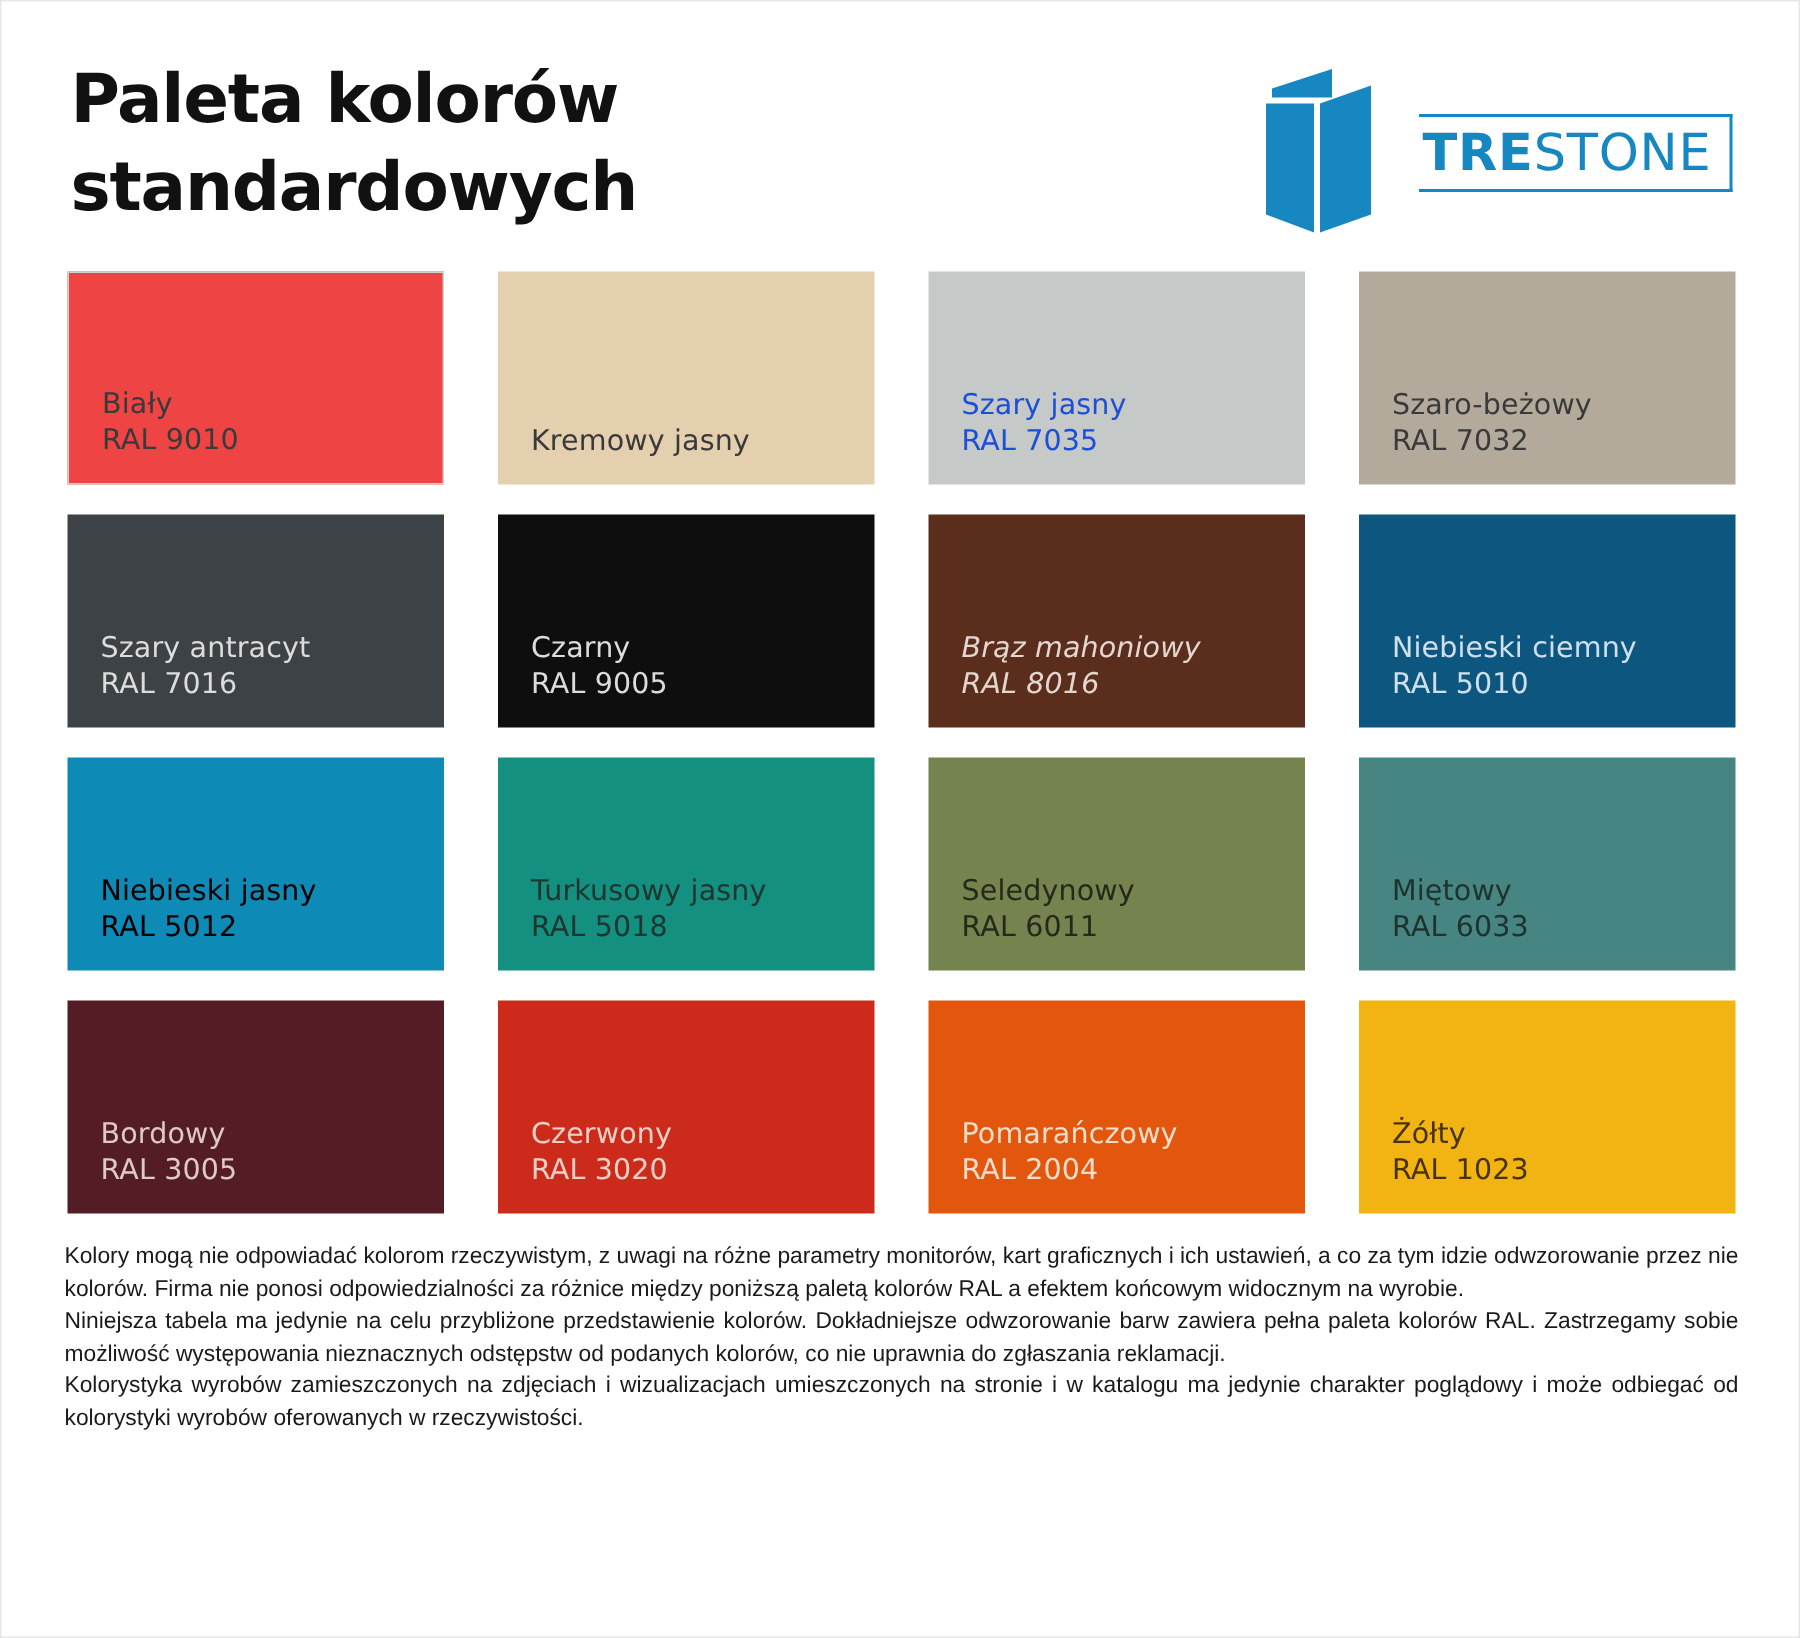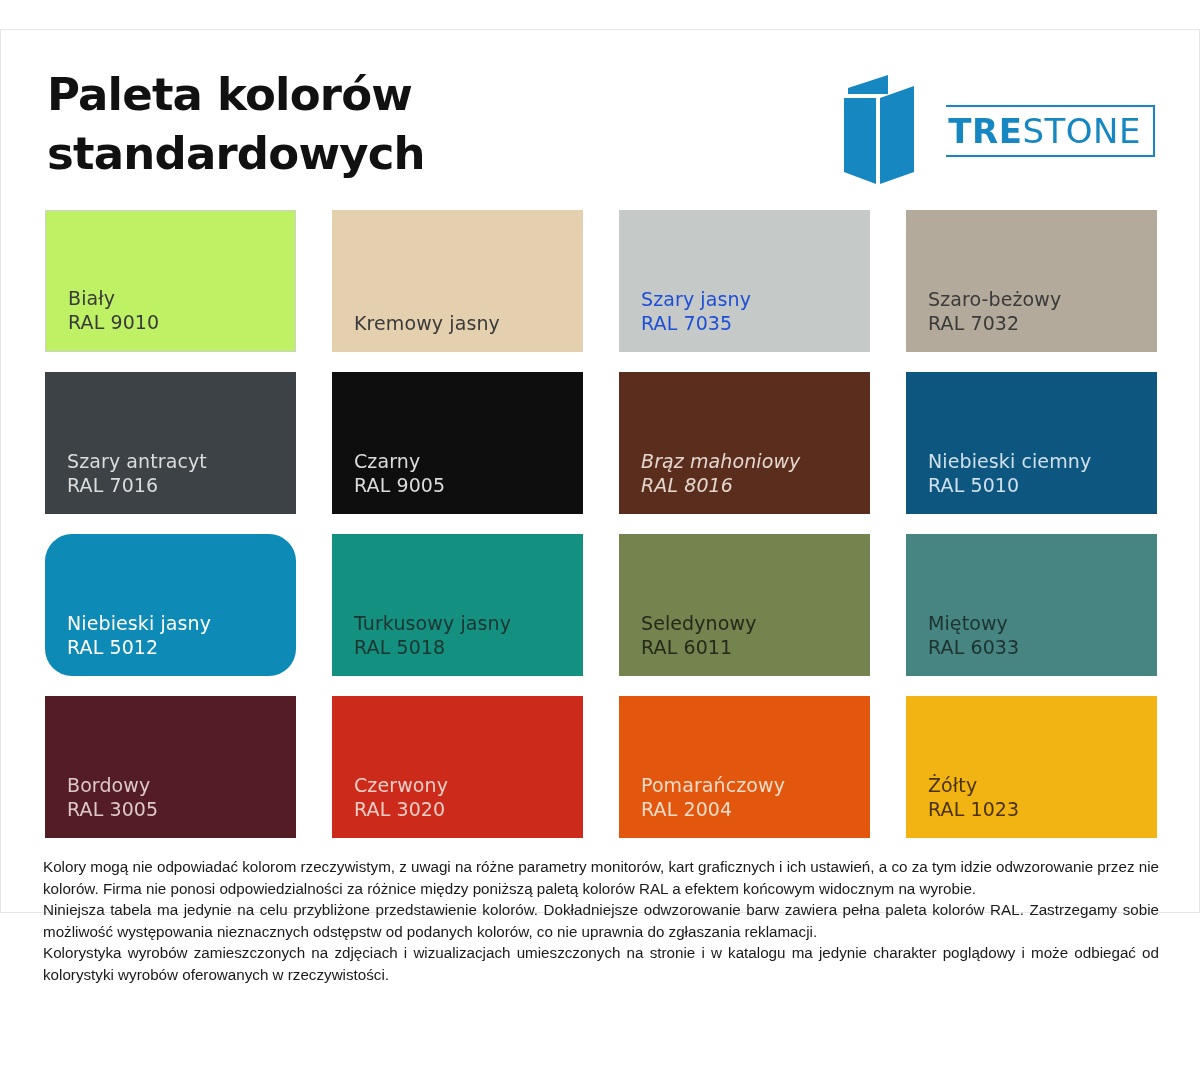--- a/index.html
+++ b/index.html
@@ -12,25 +12,24 @@
     width: 1200px;
     height: 1092px;
     font-family: "Liberation Sans", sans-serif;
     color: #1a1a1a;
     overflow: hidden;
   }
   .page {
     position: relative;
     box-sizing: border-box;
     width: 1200px;
-    height: 884px;
+    height: 1092px;
     background: #ffffff;
     border: 1px solid #e6e6e6;
     padding: 0;
-    margin-top: 29px;
   }
 
   
   .header {
     position: relative;
     height: 180px;
     padding: 0 40px;
     box-sizing: border-box;
   }
   .page-title {
@@ -159,21 +158,21 @@
         <polygon points="34,26 38,26 38,112 34,112" fill="#ffffff"></polygon>
       </svg>
       <div class="logo-wordmark">
         <span class="logo-wordmark-edge"></span>
         <div class="logo-text"><span class="tre">TRE</span><span class="stone">STONE</span></div>
       </div>
     </div>
   </div>
 
   <div class="grid" id="grid">
-      <div class="swatch" style="background: #bef264; color: rgb(58, 58, 58); border: 1px solid rgb(207, 207, 207);">
+      <div class="swatch" style="background: #ef4444; color: rgb(58, 58, 58); border: 1px solid rgb(207, 207, 207);">
         <div class="swatch-name">Biały</div>
         <div class="swatch-code">RAL 9010</div>
       </div>
       <div class="swatch" style="background: rgb(228, 207, 174); color: rgb(58, 58, 58);">
         <div class="swatch-name">Kremowy jasny</div>
       </div>
       <div class="swatch" style="background: rgb(197, 201, 199); color: #1d4ed8;">
         <div class="swatch-name">Szary jasny</div>
         <div class="swatch-code">RAL 7035</div>
       </div>
@@ -190,21 +189,21 @@
         <div class="swatch-code">RAL 9005</div>
       </div>
       <div class="swatch" style="background: rgb(90, 45, 28); color: rgb(228, 215, 207); font-style: italic;">
         <div class="swatch-name">Brąz mahoniowy</div>
         <div class="swatch-code">RAL 8016</div>
       </div>
       <div class="swatch" style="background: rgb(13, 86, 128); color: rgb(207, 224, 234);">
         <div class="swatch-name">Niebieski ciemny</div>
         <div class="swatch-code">RAL 5010</div>
       </div>
-      <div class="swatch" style="background: rgb(13, 138, 181); color: #ffffff; border-radius: 27px;">
+      <div class="swatch" style="background: rgb(13, 138, 181); color: #000000;">
         <div class="swatch-name">Niebieski jasny</div>
         <div class="swatch-code">RAL 5012</div>
       </div>
       <div class="swatch" style="background: rgb(19, 144, 127); color: rgb(30, 53, 48);">
         <div class="swatch-name">Turkusowy jasny</div>
         <div class="swatch-code">RAL 5018</div>
       </div>
       <div class="swatch" style="background: rgb(117, 131, 79); color: rgb(36, 41, 26);">
         <div class="swatch-name">Seledynowy</div>
         <div class="swatch-code">RAL 6011</div>

